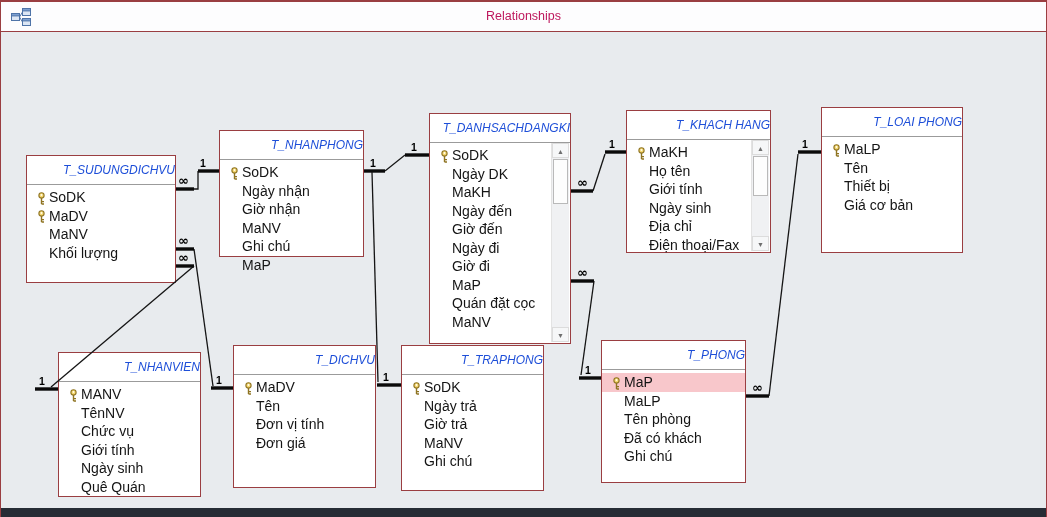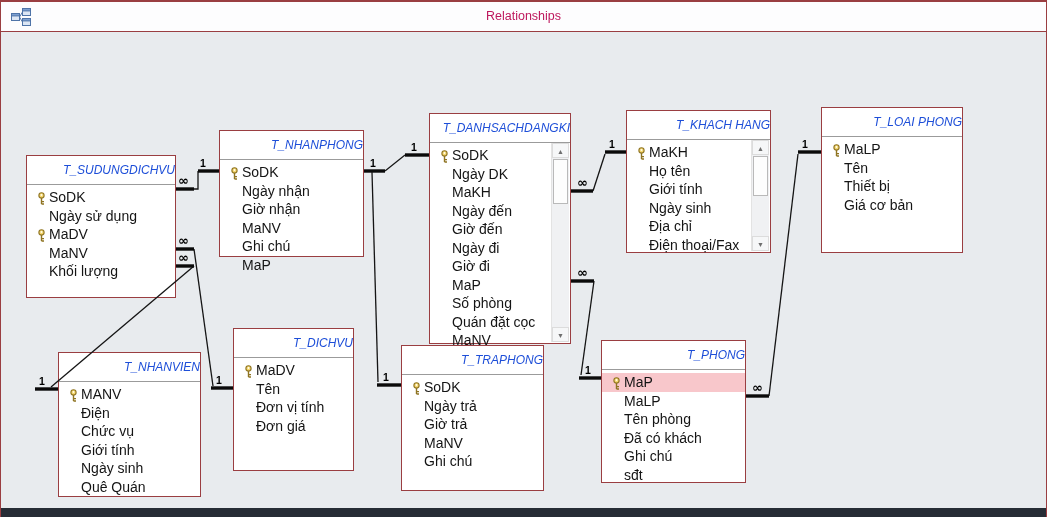--- a/index.html
+++ b/index.html
@@ -72,29 +72,28 @@
       <rect x="12.5" y="0.5" width="8" height="2.4" fill="#7c9fd0" stroke="#4f74a8"></rect>
       <rect x="12.5" y="10.5" width="8" height="7" fill="#dce6f4" stroke="#4f74a8"></rect>
       <rect x="12.5" y="10.5" width="8" height="2.4" fill="#7c9fd0" stroke="#4f74a8"></rect>
       <path d="M9.5 9 L12.5 4 M9.5 9 L12.5 14" stroke="#4f74a8" fill="none"></path>
     </svg>
   </span>
   <div id="title">Relationships</div>
 </div>
 
 <div id="canvas">
-    <div class="table" style="left: 25px; top: 155px; width: 150px; height: 143px;">
+    <div class="table" style="left: 25px; top: 155px; width: 150px; height: 128px;">
       <div class="ttl">T_SUDUNGDICHVU</div>
       <div class="flds">
         <div class="row"><span class="key"><svg width="11" height="13" viewBox="0 0 11 13">
               <circle cx="5.5" cy="3.4" r="2.6" fill="#f5d76e" stroke="#8f7422" stroke-width="1.1"></circle>
               <circle cx="5.5" cy="3" r="0.9" fill="#fffdf0"></circle>
               <path d="M5.5 6 V12 M5.5 9.6 H8 M5.5 12 H8" stroke="#8f7422" stroke-width="1.4" fill="none"></path>
             </svg></span><span>SoDK</span></div>
-        <div class="row"><span>Ngày sử dụng</span></div>
         <div class="row"><span class="key"><svg width="11" height="13" viewBox="0 0 11 13">
               <circle cx="5.5" cy="3.4" r="2.6" fill="#f5d76e" stroke="#8f7422" stroke-width="1.1"></circle>
               <circle cx="5.5" cy="3" r="0.9" fill="#fffdf0"></circle>
               <path d="M5.5 6 V12 M5.5 9.6 H8 M5.5 12 H8" stroke="#8f7422" stroke-width="1.4" fill="none"></path>
             </svg></span><span>MaDV</span></div>
         <div class="row"><span>MaNV</span></div>
         <div class="row"><span>Khối lượng</span></div>
       </div>
     </div>
     <div class="table" style="left: 218px; top: 130px; width: 145px; height: 127px;">
@@ -120,21 +119,20 @@
               <circle cx="5.5" cy="3" r="0.9" fill="#fffdf0"></circle>
               <path d="M5.5 6 V12 M5.5 9.6 H8 M5.5 12 H8" stroke="#8f7422" stroke-width="1.4" fill="none"></path>
             </svg></span><span>SoDK</span></div>
         <div class="row"><span>Ngày DK</span></div>
         <div class="row"><span>MaKH</span></div>
         <div class="row"><span>Ngày đến</span></div>
         <div class="row"><span>Giờ đến</span></div>
         <div class="row"><span>Ngày đi</span></div>
         <div class="row"><span>Giờ đi</span></div>
         <div class="row"><span>MaP</span></div>
-        <div class="row"><span>Số phòng</span></div>
         <div class="row"><span>Quán đặt cọc</span></div>
         <div class="row"><span>MaNV</span></div>
       </div>
       <div class="sbar">
         <div class="sbtn">▲</div>
         <div class="sthumb" style="height: 45px;"></div>
         <div class="sbtn sdown">▼</div>
       </div>
     </div>
     <div class="table" style="left: 625px; top: 110px; width: 145px; height: 143px;">
@@ -171,28 +169,28 @@
       </div>
     </div>
     <div class="table" style="left: 57px; top: 352px; width: 143px; height: 145px;">
       <div class="ttl">T_NHANVIEN</div>
       <div class="flds">
         <div class="row"><span class="key"><svg width="11" height="13" viewBox="0 0 11 13">
               <circle cx="5.5" cy="3.4" r="2.6" fill="#f5d76e" stroke="#8f7422" stroke-width="1.1"></circle>
               <circle cx="5.5" cy="3" r="0.9" fill="#fffdf0"></circle>
               <path d="M5.5 6 V12 M5.5 9.6 H8 M5.5 12 H8" stroke="#8f7422" stroke-width="1.4" fill="none"></path>
             </svg></span><span>MANV</span></div>
-        <div class="row"><span>Điện</span></div>
+        <div class="row"><span>TênNV</span></div>
         <div class="row"><span>Chức vụ</span></div>
         <div class="row"><span>Giới tính</span></div>
         <div class="row"><span>Ngày sinh</span></div>
         <div class="row"><span>Quê Quán</span></div>
       </div>
     </div>
-    <div class="table" style="left: 232px; top: 328px; width: 121px; height: 143px;">
+    <div class="table" style="left: 232px; top: 345px; width: 143px; height: 143px;">
       <div class="ttl">T_DICHVU</div>
       <div class="flds">
         <div class="row"><span class="key"><svg width="11" height="13" viewBox="0 0 11 13">
               <circle cx="5.5" cy="3.4" r="2.6" fill="#f5d76e" stroke="#8f7422" stroke-width="1.1"></circle>
               <circle cx="5.5" cy="3" r="0.9" fill="#fffdf0"></circle>
               <path d="M5.5 6 V12 M5.5 9.6 H8 M5.5 12 H8" stroke="#8f7422" stroke-width="1.4" fill="none"></path>
             </svg></span><span>MaDV</span></div>
         <div class="row"><span>Tên</span></div>
         <div class="row"><span>Đơn vị tính</span></div>
         <div class="row"><span>Đơn giá</span></div>
@@ -217,21 +215,20 @@
       <div class="flds">
         <div class="row sel"><span class="key"><svg width="11" height="13" viewBox="0 0 11 13">
               <circle cx="5.5" cy="3.4" r="2.6" fill="#f5d76e" stroke="#8f7422" stroke-width="1.1"></circle>
               <circle cx="5.5" cy="3" r="0.9" fill="#fffdf0"></circle>
               <path d="M5.5 6 V12 M5.5 9.6 H8 M5.5 12 H8" stroke="#8f7422" stroke-width="1.4" fill="none"></path>
             </svg></span><span>MaP</span></div>
         <div class="row"><span>MaLP</span></div>
         <div class="row"><span>Tên phòng</span></div>
         <div class="row"><span>Đã có khách</span></div>
         <div class="row"><span>Ghi chú</span></div>
-        <div class="row"><span>sđt</span></div>
       </div>
     </div>
   </div>
 
 <svg id="rel-svg">
     <g>
       <polyline points="193,189 197,189 197,171" class="relline"></polyline>
       <line x1="175" y1="189" x2="193" y2="189" class="relbar"></line>
       <line x1="197" y1="171" x2="218" y2="171" class="relbar"></line>
       <text x="177" y="185" class="cardinf">∞</text>

